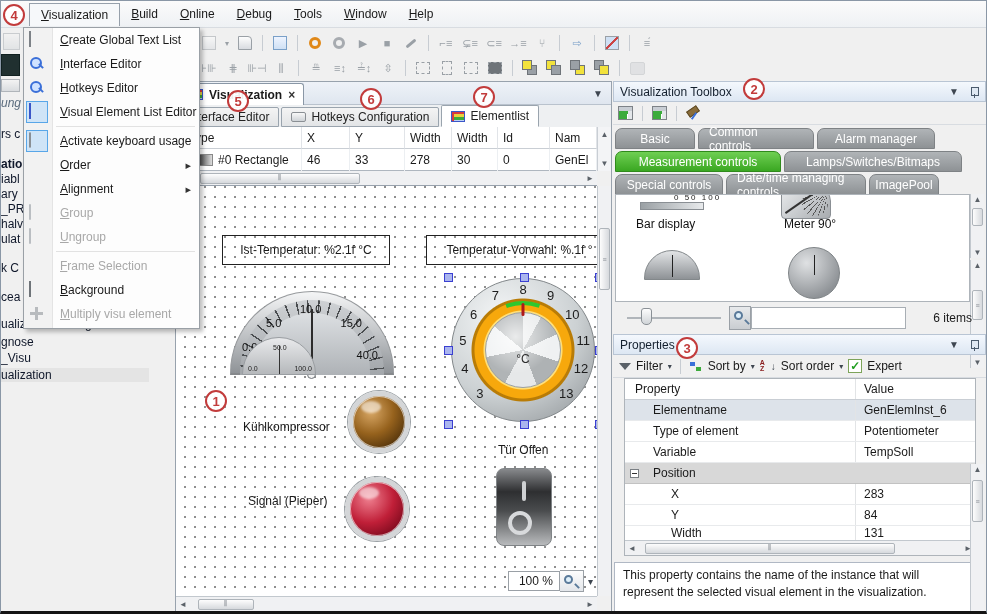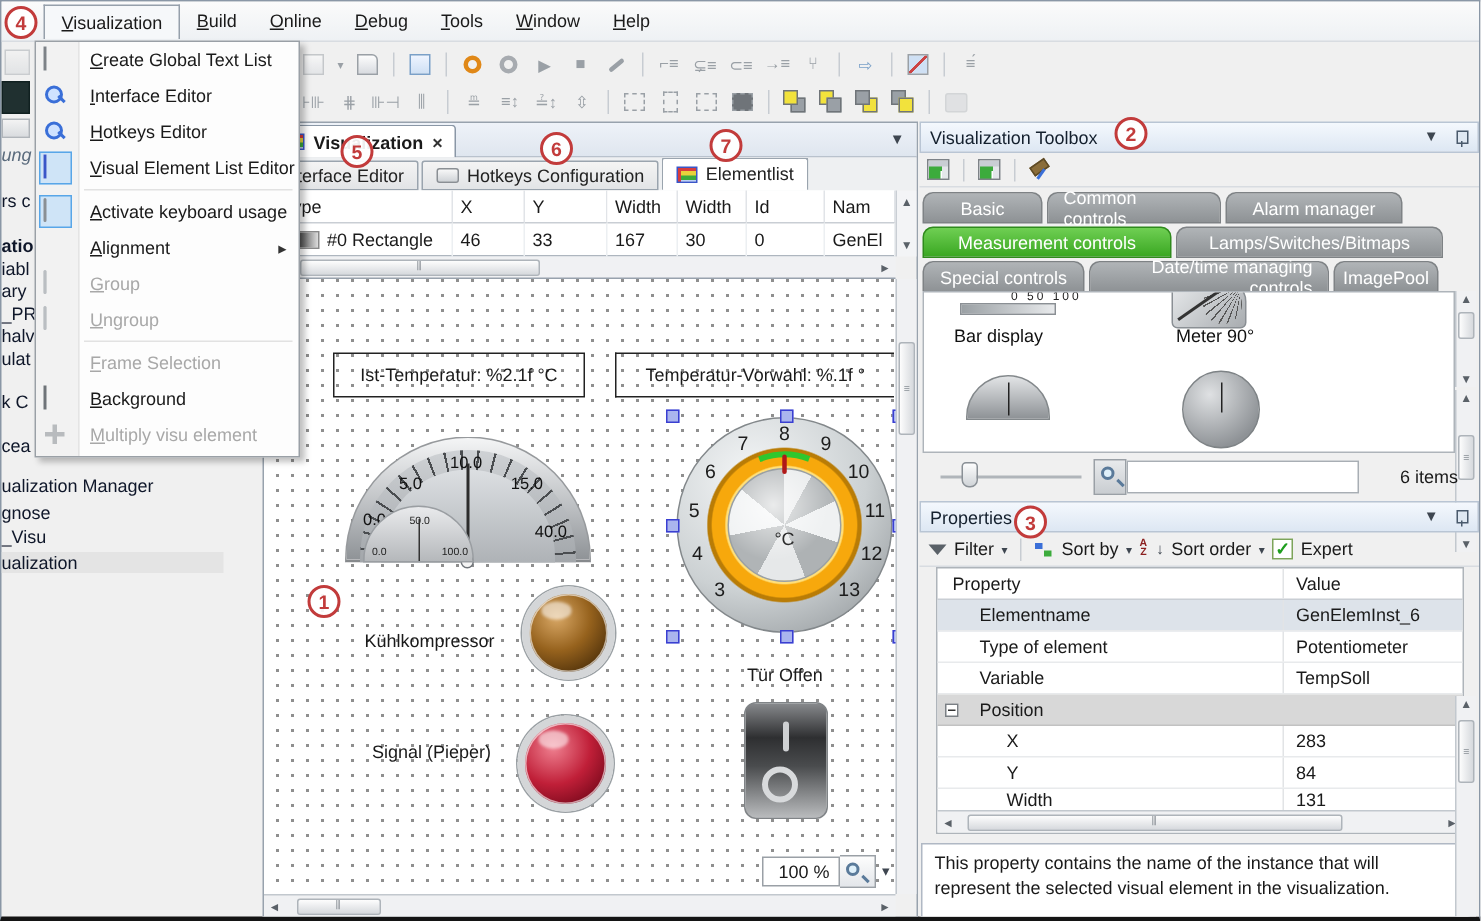--- a/index.html
+++ b/index.html
@@ -351,40 +351,40 @@
       <div class="hc">Width</div>
       <div class="hc">Id</div>
       <div class="hc">Nam</div>
       <div class="cc rowmark">▶</div>
       <div class="cc">
           <span class="typeswatch"></span>
           <span>#0 Rectangle</span>
         </div>
       <div class="cc">46</div>
       <div class="cc">33</div>
-      <div class="cc">167</div>
+      <div class="cc">278</div>
       <div class="cc">30</div>
       <div class="cc">0</div>
       <div class="cc">GenEl</div>
     </div>
     <div id="tbl-vcol">
       <span class="tiny-arrow">▲</span>
       <span class="tiny-arrow">▼</span>
     </div>
     <div id="tbl-hscroll">
       <span class="sb-btn" style="width:14px;">◄</span>
       <span class="sb-thumb-h" style="width:160px;margin-left:10px;">⦀</span>
       <span class="sb-btn" style="margin-left:auto;width:14px;">►</span>
     </div>
 
     <div id="canvas">
       <div class="vrect" style="left:46px;top:49px;width:168px;height:30px;">
         <span>Ist-Temperatur: %2.1f °C</span>
       </div>
-      <div class="vrect" style="left:234px;top:49px;width:186px;height:30px;border-right:none;">
+      <div class="vrect" style="left:250px;top:49px;width:186px;height:30px;border-right:none;">
         <span>Temperatur-Vorwahl: %.1f °</span>
       </div>
 
       <div id="meter">
         <div class="m-outer"></div>
         <div class="m-band"></div>
         <div class="m-face"></div>
         <span class="m-lab" style="left:12px;bottom:22px;">0.0</span>
         <span class="m-lab" style="left:36px;top:26px;">5.0</span>
         <span class="m-lab" style="left:70px;top:12px;">10.0</span>
@@ -479,21 +479,21 @@
         <span class="ttab" style="width:80px;">Basic</span>
         <span class="ttab" style="width:116px;">Common controls</span>
         <span class="ttab" style="width:118px;">Alarm manager</span>
       </div>
       <div class="trow">
         <span class="ttab active" style="width:166px;">Measurement controls</span>
         <span class="ttab" style="width:178px;">Lamps/Switches/Bitmaps</span>
       </div>
       <div class="trow">
         <span class="ttab" style="width:108px;">Special controls</span>
-        <span class="ttab" style="width:160px;text-align:right;">Date/time managing controls</span>
+        <span class="ttab" style="width:140px;">Date/time managing controls</span>
         <span class="ttab" style="width:70px;">ImagePool</span>
       </div>
     </div>
     <div class="sb-v abs" style="right:2px;top:113px;width:14px;height:64px;">
       <span class="sb-btn abs" style="top:1px;left:0;right:0;">▲</span>
       <div class="sb-thumb-v abs" style="left:1px;right:1px;top:14px;height:18px;"></div>
       <span class="sb-btn abs" style="bottom:1px;left:0;right:0;">▼</span>
     </div>
 
     <div id="tbx-items">
@@ -617,20 +617,23 @@
     <div class="dd-item">
       <span class="dd-ico boxed"><span class="ico-grid"></span></span>
       <span class="lab fl">Visual Element List Editor</span>
     </div>
     <div class="dd-sep"></div>
     <div class="dd-item">
       <span class="dd-ico boxed"><span class="ico-kbd"></span></span>
       <span class="lab fl">Activate keyboard usage</span>
     </div>
     <div class="dd-item sub-arrow">
+      <span class="lab fl">Order</span>
+    </div>
+    <div class="dd-item sub-arrow">
       <span class="lab fl">Alignment</span>
     </div>
     <div class="dd-item dis">
       <span class="dd-ico"><span class="ico-shape"></span></span>
       <span class="lab fl">Group</span>
     </div>
     <div class="dd-item dis">
       <span class="dd-ico"><span class="ico-shape"></span></span>
       <span class="lab fl">Ungroup</span>
     </div>

